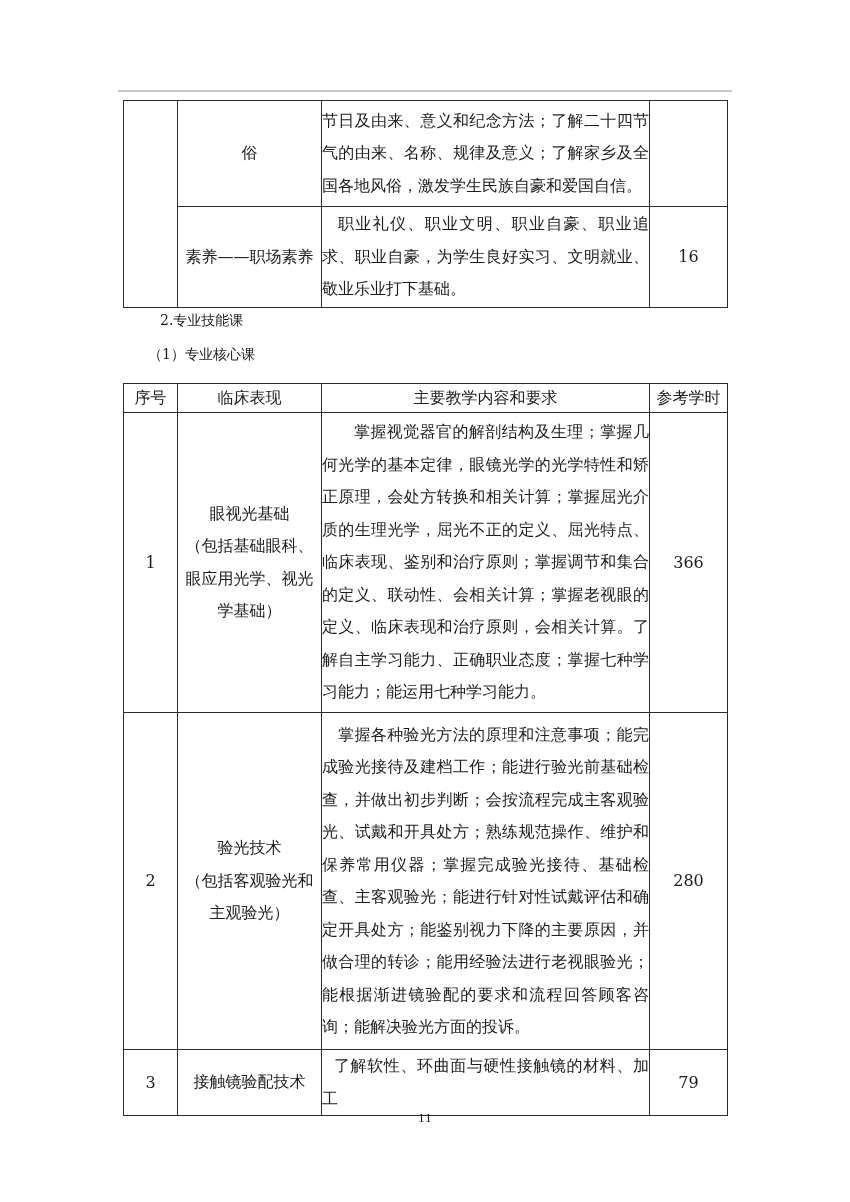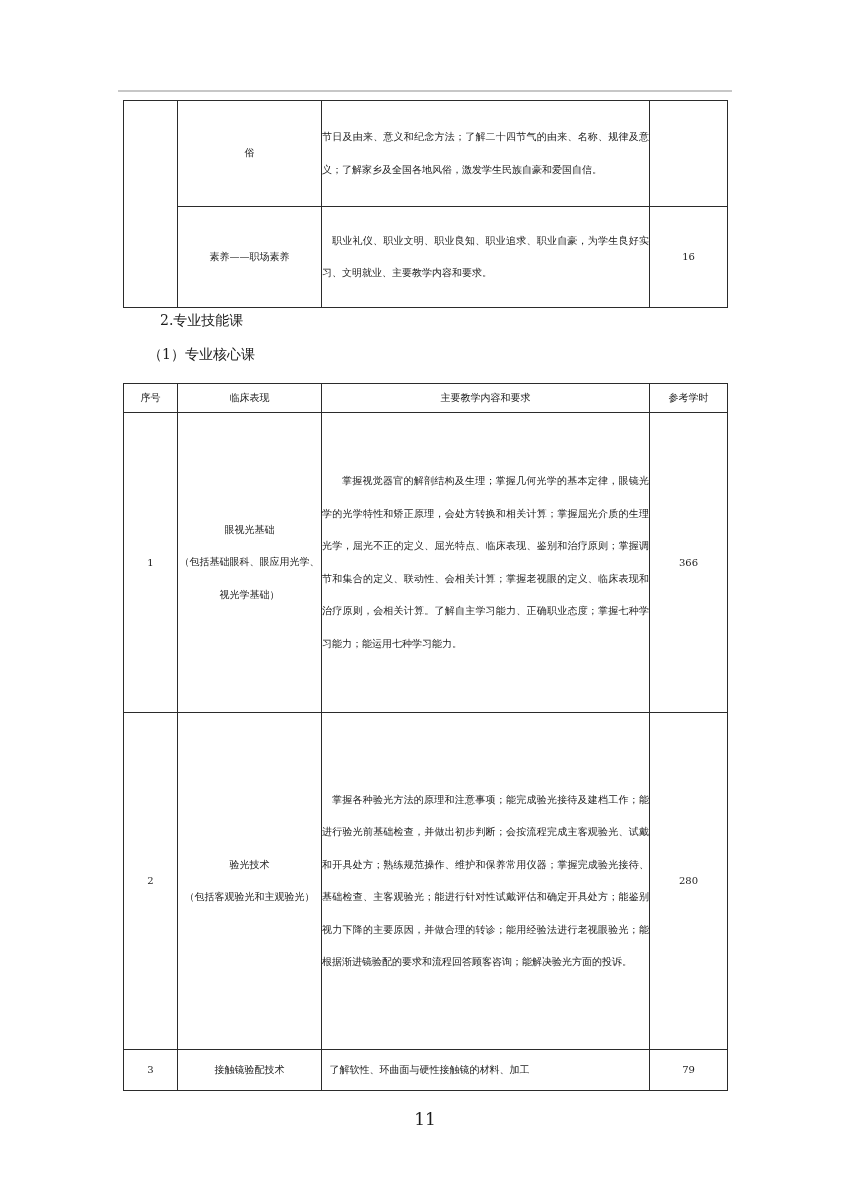--- a/index.html
+++ b/index.html
@@ -19,21 +19,21 @@
   table.doc-tbl {
     border-collapse: collapse;
     table-layout: fixed;
     width: 604px;
     position: absolute;
     left: 123px;
   }
   table.doc-tbl td, table.doc-tbl th {
     border: 1.5px solid #2b2b2b;
     padding: 0;
-    font-size: 10px;
+    font-size: 16px;
     font-weight: normal;
     vertical-align: middle;
     overflow: hidden;
   }
   #cont-table { top: 100px; }
   #core-table { top: 383px; }
 
   .cell-content {
     text-align: justify;
     line-height: 32.5px;
@@ -67,21 +67,21 @@
     line-height: 22px;
     white-space: nowrap;
   }
   #heading-section    { left: 160px; top: 309px; }
   #heading-subsection { left: 148px; top: 343px; }
 
   .page-number {
     position: absolute;
     left: 0; top: 1111px; width: 850px;
     text-align: center;
-    font-size: 17px;
+    font-size: 11px;
     line-height: 16px;
   }
 </style>
 </head>
 <body>
 
 <div class="sheet">
 
   <div class="pagebreak-rule"></div>
 
@@ -94,21 +94,21 @@
     </colgroup>
     <tbody>
         <tr style="height:106px;">
       <td rowspan="2"></td>
       <td class="cell-course v-top pt2">俗</td>
       <td class="cell-content v-top pt2">节日及由来、意义和纪念方法；了解二十四节气的由来、名称、规律及意义；了解家乡及全国各地风俗，激发学生民族自豪和爱国自信。</td>
       <td class="cell-num"></td>
     </tr>
     <tr style="height:101px;">
       <td class="cell-course">素养——职场素养</td>
-      <td class="cell-content ind-1">职业礼仪、职业文明、职业良知、职业追求、职业自豪，为学生良好实习、文明就业、主要教学内容和要求。</td>
+      <td class="cell-content ind-1">职业礼仪、职业文明、职业自豪、职业追求、职业自豪，为学生良好实习、文明就业、敬业乐业打下基础。</td>
       <td class="cell-num">16</td>
     </tr>
   </tbody>
     </table>
 
   <div class="heading" id="heading-section">2.专业技能课</div>
   <div class="heading" id="heading-subsection">（1）专业核心课</div>
 
   <table class="doc-tbl" id="core-table">
     <colgroup>

